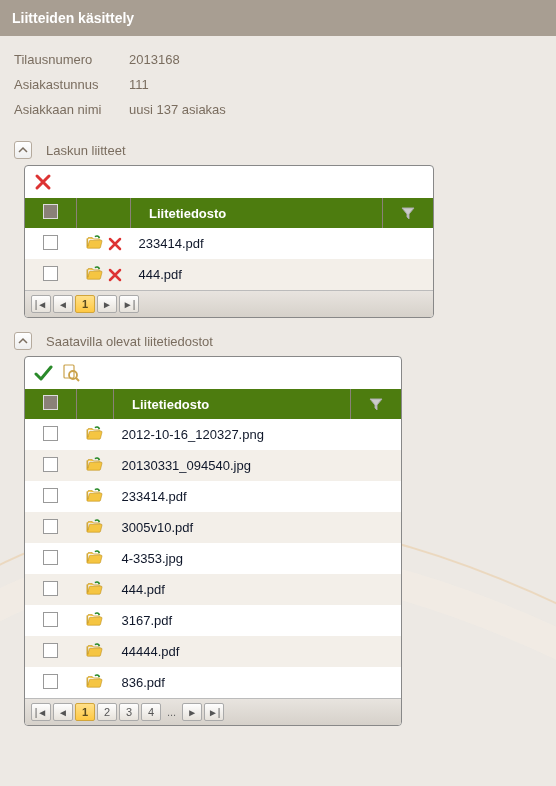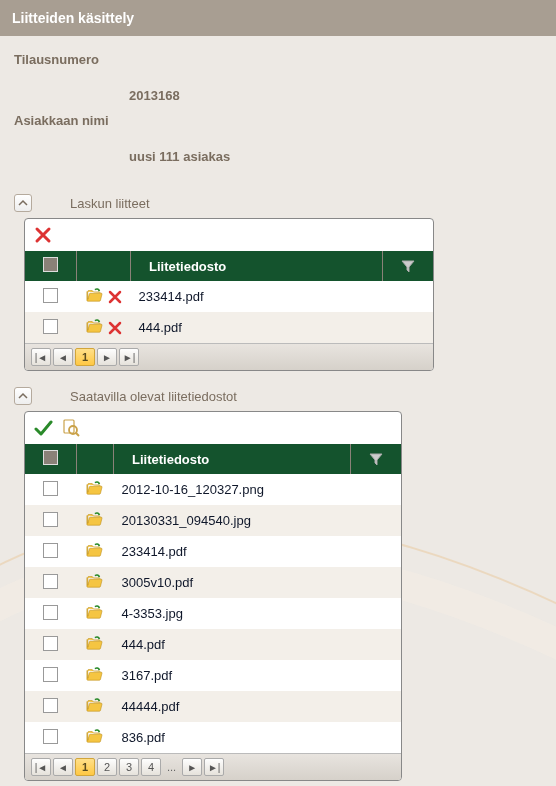--- a/index.html
+++ b/index.html
@@ -13,31 +13,29 @@
   }
   .header {
     background: #a89e92;
     color: #fff;
     font-weight: bold;
     padding: 10px 12px;
     font-size: 14px;
   }
   .info-block {
     padding: 16px 14px 4px 14px;
-    font-weight: bold;
   }
   .info-row { display: flex; margin-bottom: 10px; }
   .info-label { width: 115px; color: #7a6d5f; }
-  .info-value { color: #7a6d5f; margin-top: 36px; }
+  .info-value { color: #7a6d5f; }
 
   .section-title-row {
     display: flex;
     align-items: center;
-    margin: 16px 14px 6px 14px;
-    gap: 24px;
+    margin: 10px 14px 6px 14px;
   }
   .collapse-btn {
     width: 18px; height: 18px;
     border: 1px solid #b5aa9d;
     background: linear-gradient(#fff,#eee);
     border-radius: 3px;
     display:flex; align-items:center; justify-content:center;
     margin-right: 14px;
     cursor:pointer;
   }
@@ -56,21 +54,21 @@
     gap:8px;
     align-items:center;
   }
   .toolbar .icon { cursor:pointer; }
 
   table.grid {
     width: 100%;
     border-collapse: collapse;
   }
   table.grid thead th {
-    background: #14532d;
+    background: #4d7c0f;
     color: #fff;
     font-weight: bold;
     text-align: left;
     padding: 6px 18px;
     border-right: 1px solid #8a8178;
     font-size: 13px;
     position: relative;
   }
   table.grid thead th:last-child { border-right: none; width:30px; }
   .col-check { width: 36px; text-align:center; }
@@ -153,22 +151,26 @@
 <div class="header">
   <span>Liitteiden käsittely</span>
 </div>
 
 <div class="info-block">
   <div class="info-row">
     <div class="info-label">Tilausnumero</div>
     <div class="info-value">2013168</div>
   </div>
   <div class="info-row">
+    <div class="info-label">Asiakastunnus</div>
+    <div class="info-value">111</div>
+  </div>
+  <div class="info-row">
     <div class="info-label">Asiakkaan nimi</div>
-    <div class="info-value">uusi 111 asiakas</div>
+    <div class="info-value">uusi 137 asiakas</div>
   </div>
 </div>
 
 <div class="section-title-row">
   <div class="collapse-btn">
     <svg class="ico-caret" viewBox="0 0 10 10">
         <path d="M1 7 L5 3 L9 7" stroke="#7a6d5f" stroke-width="1.5" fill="none"></path>
       </svg>
   </div>
   <div class="section-title">Laskun liitteet</div>

